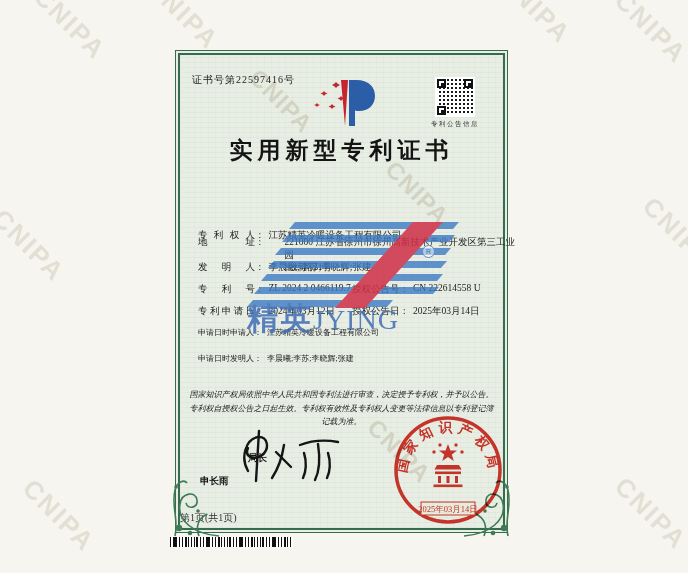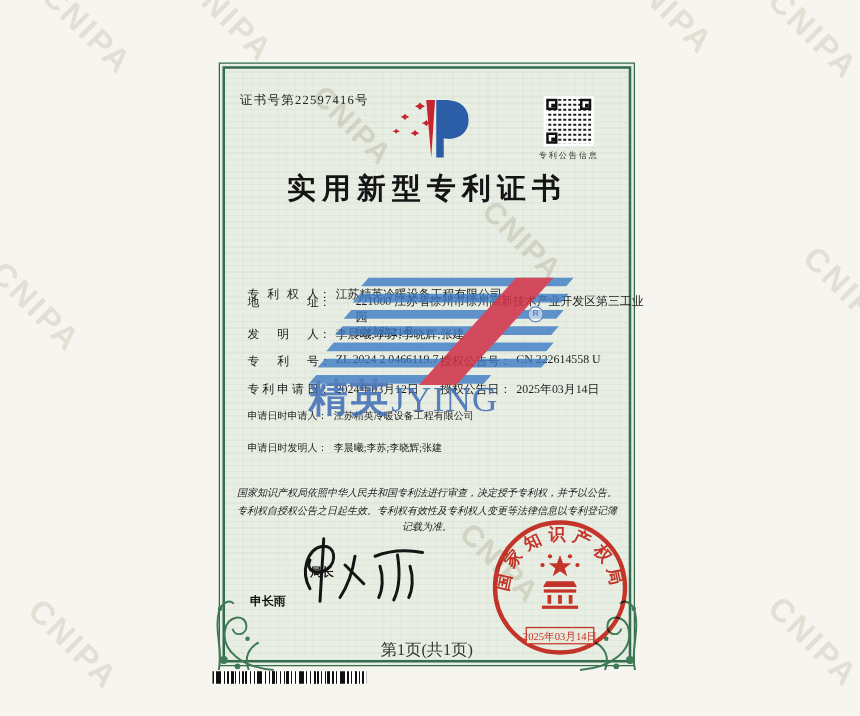--- a/index.html
+++ b/index.html
@@ -50,21 +50,21 @@
   .statement{position:absolute;left:6px;right:6px;top:333px;text-align:center;font-size:8px;
         font-style:italic;color:#222;line-height:13.5px;z-index:2;}
 
   .director-label{position:absolute;left:20px;top:397px;font:700 9.5px "Liberation Sans",sans-serif;color:#111;z-index:2;margin-left:48px;}
   .director-name{position:absolute;left:20px;top:420px;font:700 9.5px "Liberation Sans",sans-serif;color:#111;z-index:2;}
   .sig{position:absolute;left:52px;top:372px;width:118px;height:58px;z-index:3;}
 
   .seal{position:absolute;left:213px;top:360px;width:110px;height:110px;z-index:6;
         mix-blend-mode:multiply;opacity:0.93;}
 
-  .footer-page{position:absolute;left:0;right:0;top:456px;text-align:center;font-size:13px;color:#333;z-index:2;}
+  .footer-page{position:absolute;left:0;right:0;top:456px;font-size:10px;color:#333;z-index:2;}
 
   .flourish{position:absolute;bottom:-6px;left:-7px;width:52px;height:84px;z-index:4;}
   .flourish.right{left:auto;right:-7px;transform:scaleX(-1);}
 
   .barcode{position:absolute;left:170px;top:537px;width:123px;height:10px;z-index:1;background:
         repeating-linear-gradient(90deg, transparent 0 4px, #101010 4px 6px, transparent 6px 11px),
         repeating-linear-gradient(90deg, #101010 0 1px, #fdfdfd 1px 3px);}
 
   
   .jy-watermark{position:absolute;left:243px;top:222px;width:222px;height:118px;z-index:5;opacity:0.86;}

